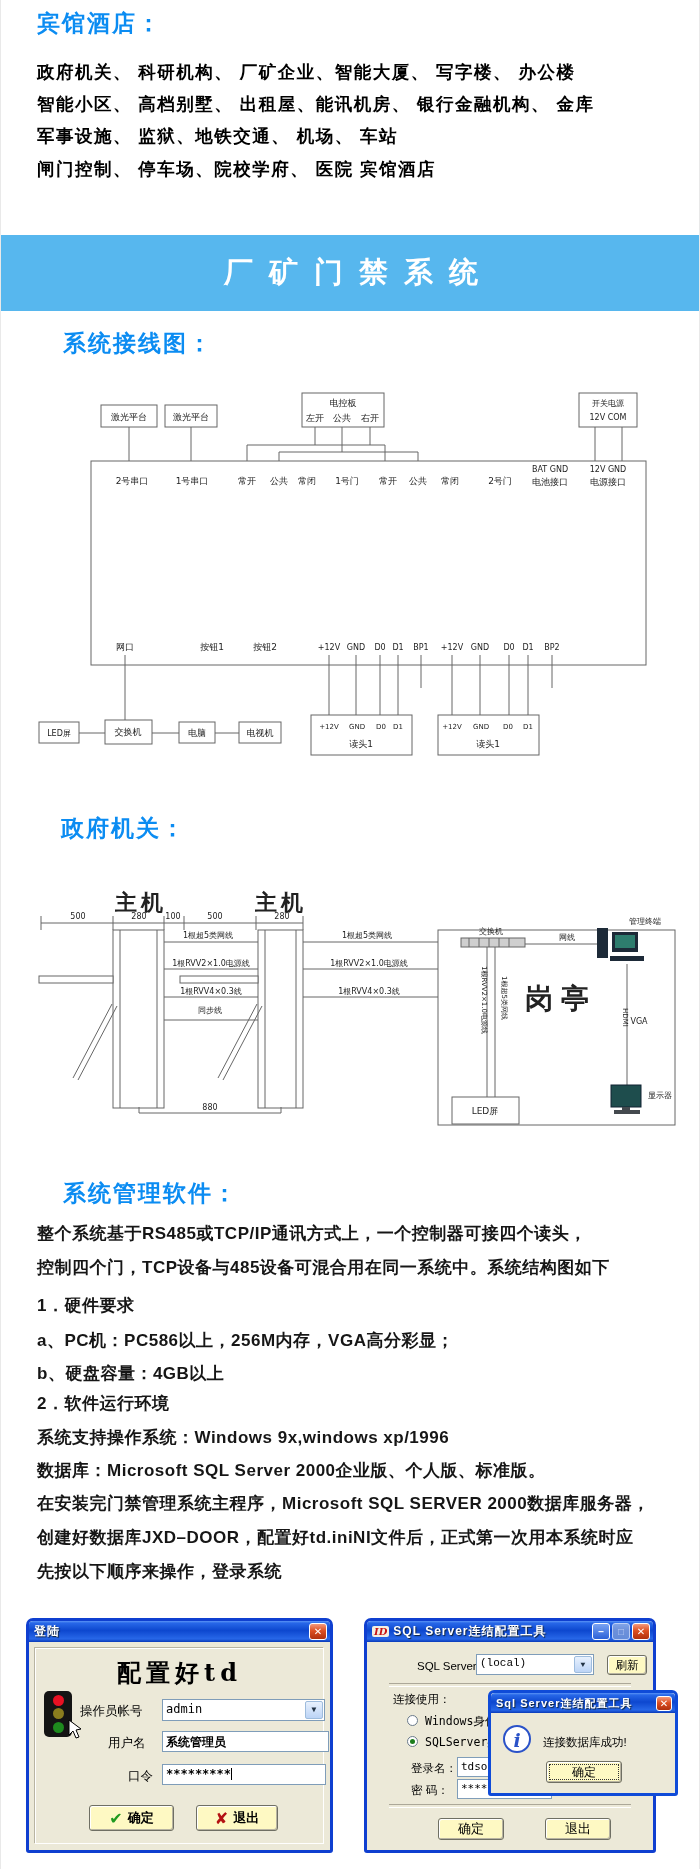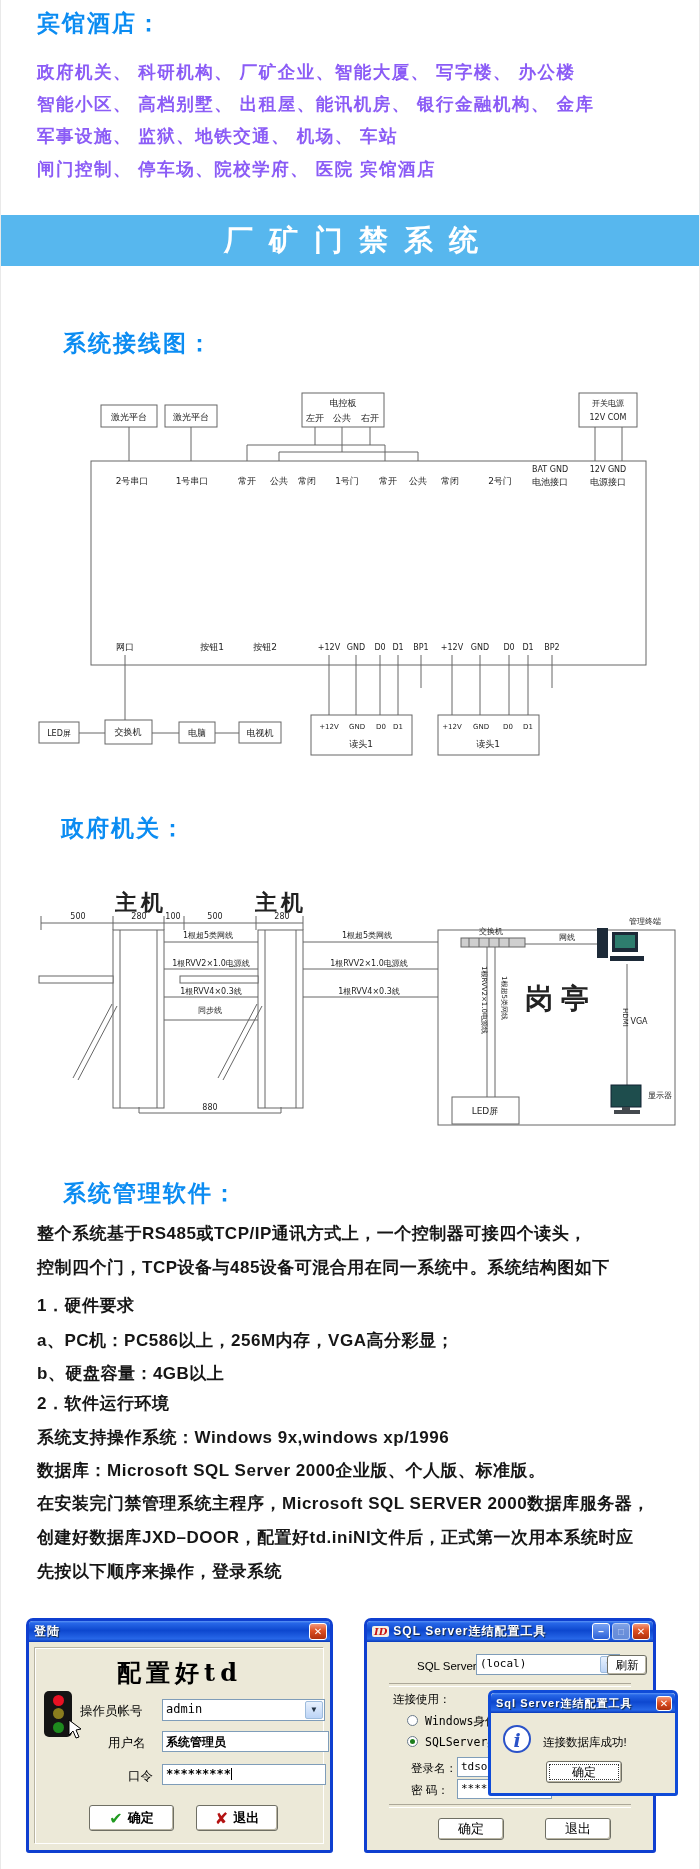--- a/index.html
+++ b/index.html
@@ -2,24 +2,24 @@
 <html><head>
 <meta charset="utf-8">
 <style>
   html,body{margin:0;padding:0;}
   body{width:700px;height:1869px;position:relative;background:#fff;
        font-family:"Liberation Sans","DejaVu Sans",sans-serif;color:#111;}
   .page{position:absolute;inset:0;border-left:1px solid #e9e9e9;border-right:1px solid #e9e9e9;overflow:hidden;}
 
   
   .blue-h{position:absolute;color:#0b8cf2;font-weight:bold;font-size:23px;letter-spacing:2px;}
-  .app-line{position:absolute;left:36px;font-size:17.5px;font-weight:bold;color:#8b5cf6;letter-spacing:1.5px;white-space:nowrap;}
-
-  
-  .banner{position:absolute;left:0;top:215px;width:700px;height:51px;background:#57b7ee;
+  .app-line{position:absolute;left:36px;font-size:17.5px;font-weight:bold;color:#000000;letter-spacing:1.5px;white-space:nowrap;}
+
+  
+  .banner{position:absolute;left:0;top:235px;width:700px;height:76px;background:#57b7ee;
           display:flex;align-items:center;justify-content:center;}
   .banner span{color:#fff;font-size:29px;font-weight:bold;letter-spacing:16px;text-indent:16px;}
 
   
   .para{position:absolute;left:36px;width:660px;font-size:17px;font-weight:bold;color:#161616;
         letter-spacing:0.5px;white-space:nowrap;}
 
   
   svg{position:absolute;left:0;}
   svg text{fill:#222;font-size:9px;font-family:"DejaVu Sans",sans-serif;text-anchor:middle;}
@@ -39,21 +39,21 @@
   .wbtn{width:18px;height:17px;border:1px solid #fff;border-radius:3px;margin-left:2px;flex:0 0 auto;
         color:#fff;font-size:10px;font-weight:bold;text-align:center;line-height:15px;box-sizing:border-box;}
   .wbtn.close{background:linear-gradient(#f49a7c,#dd4f21 45%,#b0300e);}
   .wbtn.min{background:linear-gradient(#7aa3f2,#2b61d8);}
   .wbtn.max{background:linear-gradient(#a9bfe8,#7e9cd4);opacity:.7;}
   .field{position:absolute;background:#fff;border:1px solid #7f9db9;font-size:12px;
          font-family:"DejaVu Sans Mono",monospace;padding:2px 3px;box-sizing:border-box;color:#000;white-space:nowrap;overflow:hidden;}
   .combo-arrow{position:absolute;top:1px;bottom:1px;right:1px;width:16px;background:linear-gradient(#e8f1fd,#bcd4f6);
          border:1px solid #9ebcdd;border-radius:2px;font-size:8px;color:#234;text-align:center;line-height:16px;}
   .lbl{position:absolute;font-size:12.5px;color:#000;white-space:nowrap;}
-  .btn{position:absolute;background:#ffffff;border:1px solid #6f6f64;border-radius:3px;
+  .btn{position:absolute;background:#fef9c3;border:1px solid #6f6f64;border-radius:3px;
        box-shadow:inset 1px 1px 0 #fff, inset -1px -1px 0 #b8b4a2;
        font-size:13px;font-weight:bold;color:#000;display:flex;align-items:center;justify-content:center;gap:5px;box-sizing:border-box;}
   .sep{position:absolute;height:2px;border-top:1px solid #aca899;border-bottom:1px solid #fff;}
   .radio{position:absolute;width:11px;height:11px;border:1px solid #6a7a8a;border-radius:50%;background:#fff;box-sizing:border-box;}
   .radio.sel::after{content:"";position:absolute;left:2px;top:2px;width:5px;height:5px;border-radius:50%;background:#1c7d1c;}
   .slbl{position:absolute;font-size:11.5px;color:#000;white-space:nowrap;}
 
   
   .tl{position:absolute;width:28px;height:46px;background:#141414;border-radius:5px;
       display:flex;flex-direction:column;align-items:center;justify-content:space-around;padding:3px 0;box-sizing:border-box;}
@@ -368,21 +368,21 @@
   <div class="dlg" style="left:363px;top:1618px;width:292px;height:235px;">
     <div class="tbar">
       <span style="color:#c81414;background:#f3efe2;border-radius:2px;font-family:'DejaVu Serif',serif;font-weight:bold;font-style:italic;font-size:10px;padding:0 2px;margin-right:4px;">ID</span>
       <span class="ttl">SQL Server连结配置工具</span>
       <span class="wbtn min">–</span>
       <span class="wbtn max">□</span>
       <span class="wbtn close">✕</span>
     </div>
 
     <div class="slbl" style="left:26px;top:38px;margin-left:24px;">SQL Server(s)：</div>
-    <div class="field" style="left:109px;top:33px;width:144px;height:21px;font-size:11px;">
+    <div class="field" style="left:109px;top:33px;width:118px;height:21px;font-size:11px;font-family:Liberation Mono, monospace;">
       <span>(local)</span>
       <span class="combo-arrow">▼</span>
     </div>
     <div class="btn" style="left:240px;top:34px;width:40px;height:20px;font-size:11.5px;font-weight:normal;">
       <span>刷新</span>
     </div>
 
     <div class="sep" style="left:22px;top:62px;width:242px;"></div>
 
     <div class="slbl" style="left:26px;top:71px;">连接使用：</div>

